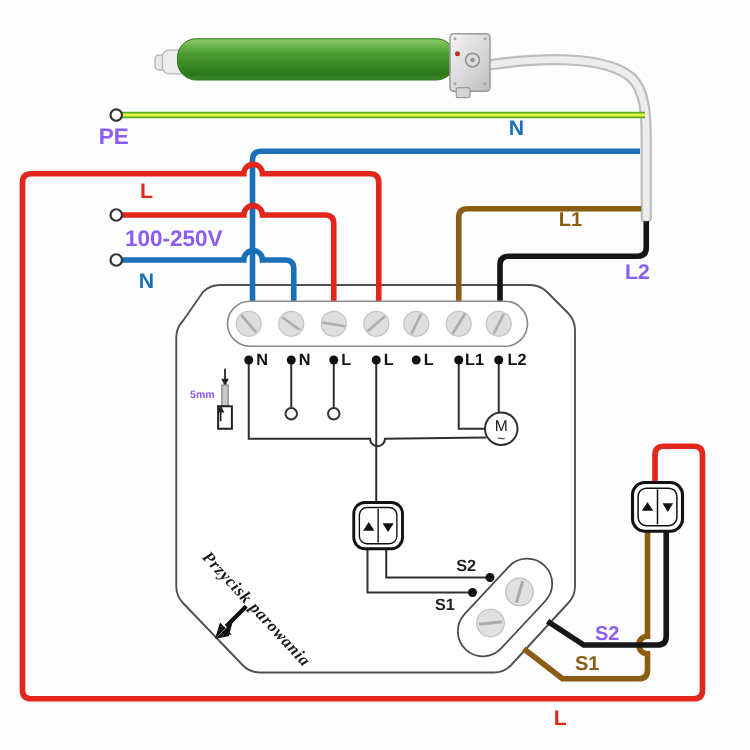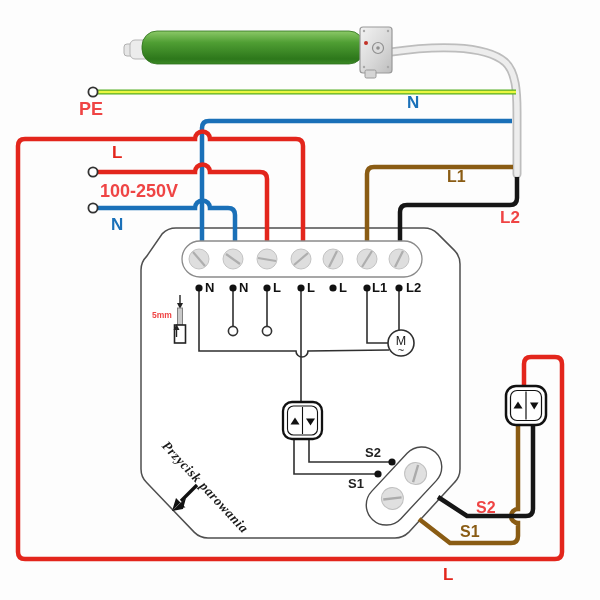--- a/index.html
+++ b/index.html
@@ -1,19 +1,19 @@
 <!DOCTYPE html>
 <html><head>
 <meta charset="utf-8">
 <style>
   html,body{margin:0;padding:0;background:#fff;}
   #stage{position:relative;width:600px;height:600px;background:#fdfdfd;overflow:hidden;
          font-family:"Liberation Sans", sans-serif;}
   #stage svg{position:absolute;left:0;top:0;}
-  .lbl{position:absolute;font-weight:bold;color:#ef4444;white-space:nowrap;line-height:1;}
+  .lbl{position:absolute;font-weight:bold;color:#8b5cf6;white-space:nowrap;line-height:1;}
   .red{color:#e3261c;} .blue{color:#1a70b8;} .brown{color:#8a5c14;}
   .term{font-size:13px;font-weight:600;color:#111;}
   .small{font-size:13px;font-weight:600;color:#222;}
   .pairing{position:absolute;left:170px;top:438px;transform:rotate(47deg);transform-origin:0 0;
            font-family:"Liberation Serif", serif;font-style:italic;font-weight:bold;
            font-size:13.5px;color:#1a1a1a;letter-spacing:.6px;}
 </style>
 </head>
 <body>
 

